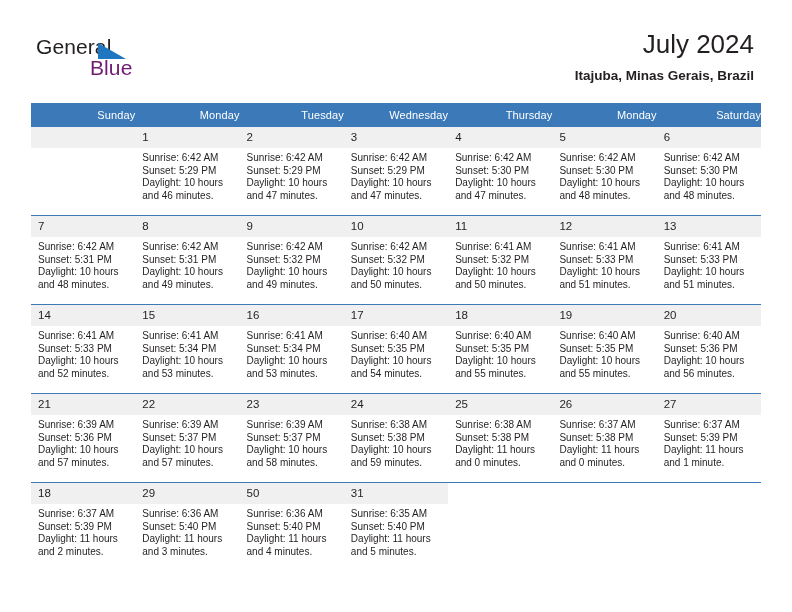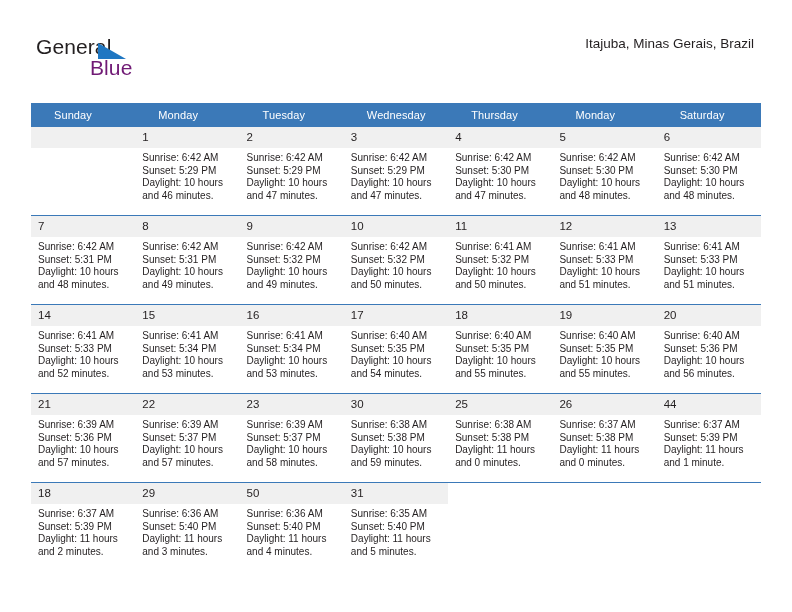--- a/index.html
+++ b/index.html
@@ -82,37 +82,38 @@
     color: #231f20;
     font-weight: normal;
     white-space: nowrap;
   }
   .location {
     margin-top: 7px;
     font-size: 13.5px;
     line-height: 17px;
     color: #231f20;
     white-space: nowrap;
+    font-weight: bold;
   }
 
   
   .calendar {
     position: absolute;
     left: 31px;
     top: 103px;
     width: 730px;
     border-collapse: collapse;
     table-layout: fixed;
   }
   .calendar th {
     background: #3b79b8;
     color: #ffffff;
     font-size: 11px;
     font-weight: normal;
-    text-align: left;
+    text-align: right;
     padding: 5px 0 5px 23px;
     height: 13px;
     letter-spacing: 0.1px;
   }
   .calendar td {
     vertical-align: top;
     padding: 0;
     width: 104.28px;
     height: 88px;
     border-top: 1px solid #3b79b8;
@@ -159,20 +160,21 @@
 
   <div class="top-header">
 
     <div class="logo">
       <span class="logo-general">General</span>
       <span class="logo-triangle"></span>
       <span class="logo-blue">Blue</span>
     </div>
 
     <div class="title-block">
+      <div class="month-title">July 2024</div>
       <div class="location">Itajuba, Minas Gerais, Brazil</div>
     </div>
 
   </div>
 
   <table class="calendar">
     <thead>
       <tr>
         <th>Sunday</th>
         <th>Monday</th>
@@ -372,21 +374,21 @@
           </td>
           <td class="">
             <span class="daynum">23</span>
             <div class="info">
               <div>Sunrise: 6:39 AM</div>
               <div>Sunset: 5:37 PM</div>
               <div class="daylight-line">Daylight: 10 hours and 58 minutes.</div>
             </div>
           </td>
           <td class="">
-            <span class="daynum">30</span>
+            <span class="daynum">24</span>
             <div class="info">
               <div>Sunrise: 6:38 AM</div>
               <div>Sunset: 5:38 PM</div>
               <div class="daylight-line">Daylight: 10 hours and 59 minutes.</div>
             </div>
           </td>
           <td class="">
             <span class="daynum">25</span>
             <div class="info">
               <div>Sunrise: 6:38 AM</div>
@@ -396,21 +398,21 @@
           </td>
           <td class="">
             <span class="daynum">26</span>
             <div class="info">
               <div>Sunrise: 6:37 AM</div>
               <div>Sunset: 5:38 PM</div>
               <div class="daylight-line">Daylight: 11 hours and 0 minutes.</div>
             </div>
           </td>
           <td class="">
-            <span class="daynum">44</span>
+            <span class="daynum">27</span>
             <div class="info">
               <div>Sunrise: 6:37 AM</div>
               <div>Sunset: 5:39 PM</div>
               <div class="daylight-line">Daylight: 11 hours and 1 minute.</div>
             </div>
           </td>
         </tr>
         <tr class="week-row">
           <td class="">
             <span class="daynum">18</span>

